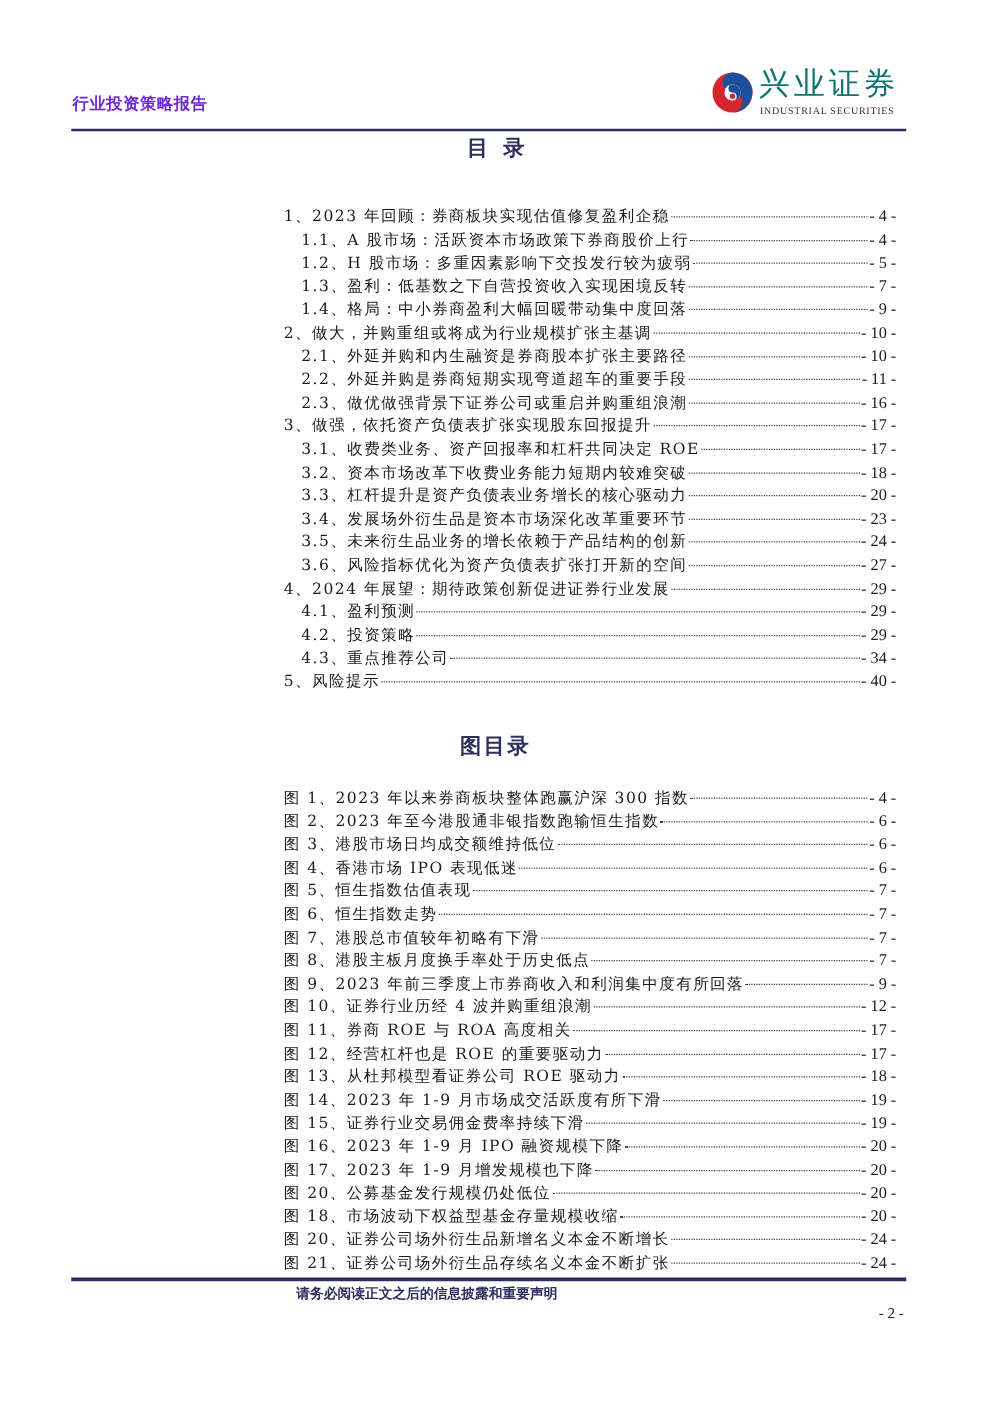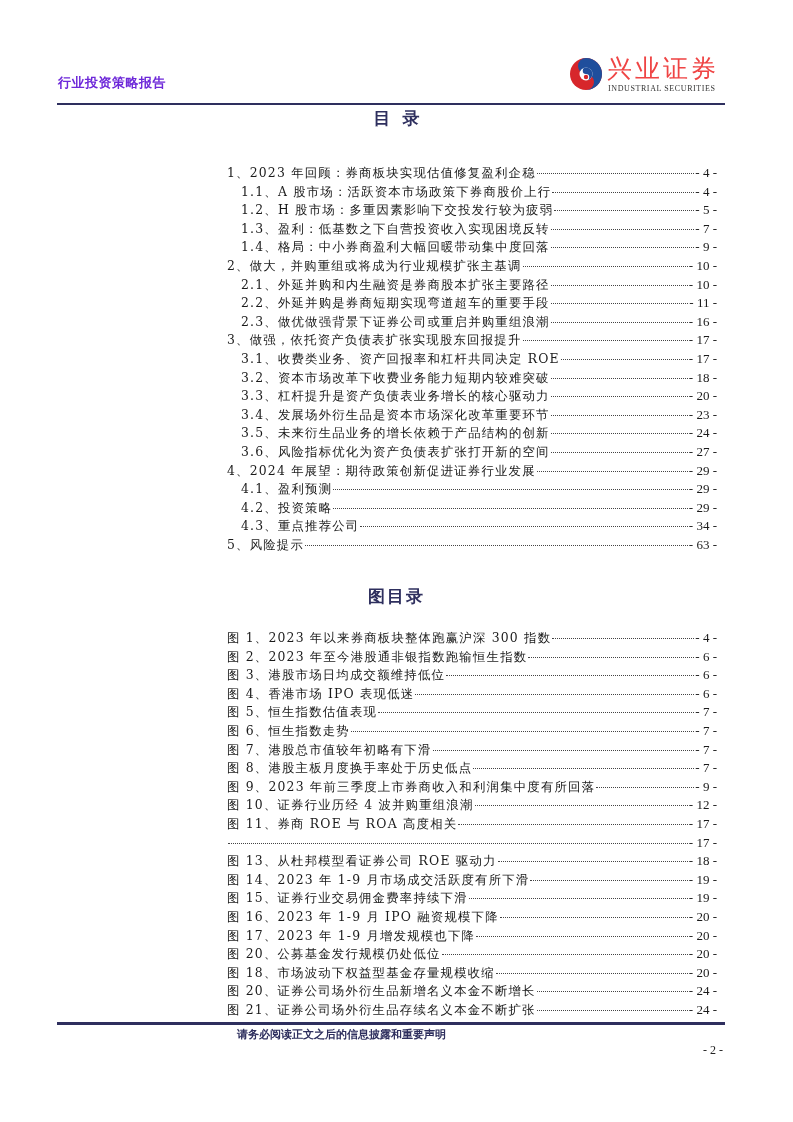--- a/index.html
+++ b/index.html
@@ -10,22 +10,22 @@
   }
   .hdr-title {
     position: absolute; left: 58px; top: 74px;
     font-family: "DejaVu Sans", "Liberation Sans", sans-serif;
     font-weight: bold; font-size: 13px; letter-spacing: 0.5px; color: #6d28d9;
   }
   .logo { position: absolute; left: 569px; top: 55px; width: 162px; height: 42px; }
   .logo-mark { position: absolute; left: 0; top: 2px; width: 34px; height: 34px; }
   .logo-cn {
     position: absolute; left: 38px; top: 0px;
-    font-family: Liberation Serif, serif;
-    font-size: 25px; letter-spacing: 3px; color: #ef4444; line-height: 28px;
+    font-family: Liberation Mono, monospace;
+    font-size: 25px; letter-spacing: 3px; color: #0f766e; line-height: 28px;
   }
   .logo-en {
     position: absolute; left: 39px; top: 29px;
     font-family: "Liberation Serif", "DejaVu Serif", serif;
     font-size: 8px; letter-spacing: 0.6px; color: #333; white-space: nowrap;
   }
   .rule-top { position: absolute; left: 57px; top: 103px; width: 668px; height: 2px; background: #2e2f5e; }
   .rule-bottom { position: absolute; left: 57px; top: 1022px; width: 668px; height: 3px; background: #2e2f5e; }
 
   .sec-title {
@@ -179,21 +179,21 @@
       <span class="pg">- 29 -</span>
     </div>
     <div class="row l2">
       <span class="lbl">4.3、重点推荐公司</span>
       <span class="dots"></span>
       <span class="pg">- 34 -</span>
     </div>
     <div class="row">
       <span class="lbl">5、风险提示</span>
       <span class="dots"></span>
-      <span class="pg">- 63 -</span>
+      <span class="pg">- 40 -</span>
     </div>
   </div>
 
 <div class="sec-title fig-title">图目录</div>
 
 <div class="toc toc-fig" id="toc-fig">
     <div class="row">
       <span class="lbl">图 1、2023 年以来券商板块整体跑赢沪深 300 指数</span>
       <span class="dots"></span>
       <span class="pg">- 4 -</span>
@@ -242,20 +242,21 @@
       <span class="lbl">图 10、证券行业历经 4 波并购重组浪潮</span>
       <span class="dots"></span>
       <span class="pg">- 12 -</span>
     </div>
     <div class="row">
       <span class="lbl">图 11、券商 ROE 与 ROA 高度相关</span>
       <span class="dots"></span>
       <span class="pg">- 17 -</span>
     </div>
     <div class="row">
+      <span class="lbl">图 12、经营杠杆也是 ROE 的重要驱动力</span>
       <span class="dots"></span>
       <span class="pg">- 17 -</span>
     </div>
     <div class="row">
       <span class="lbl">图 13、从杜邦模型看证券公司 ROE 驱动力</span>
       <span class="dots"></span>
       <span class="pg">- 18 -</span>
     </div>
     <div class="row">
       <span class="lbl">图 14、2023 年 1-9 月市场成交活跃度有所下滑</span>

